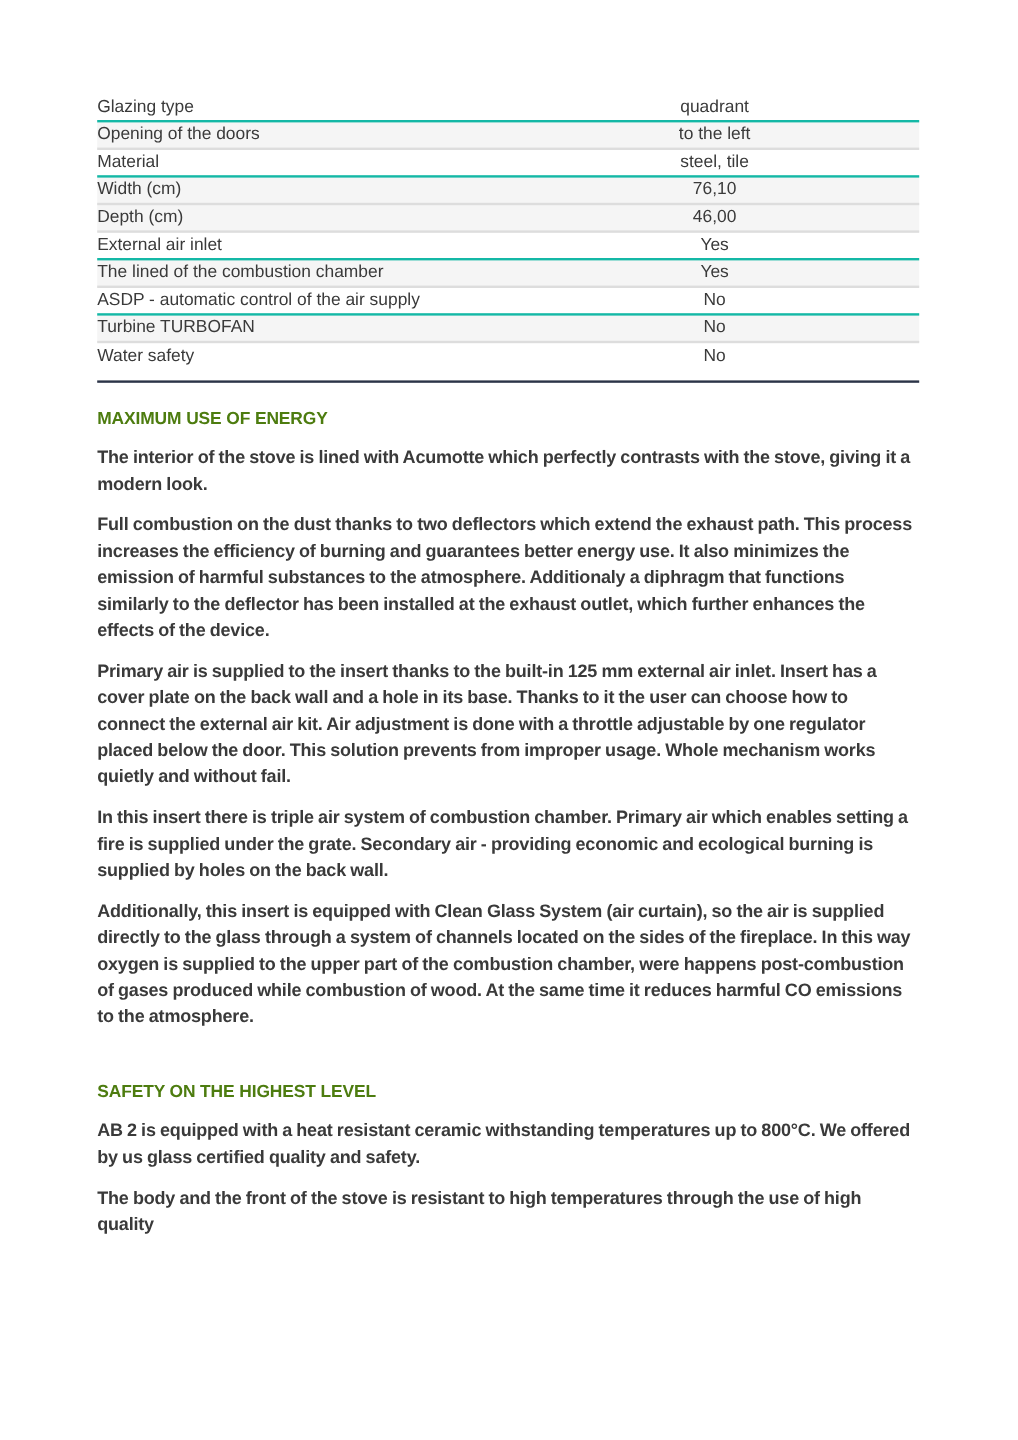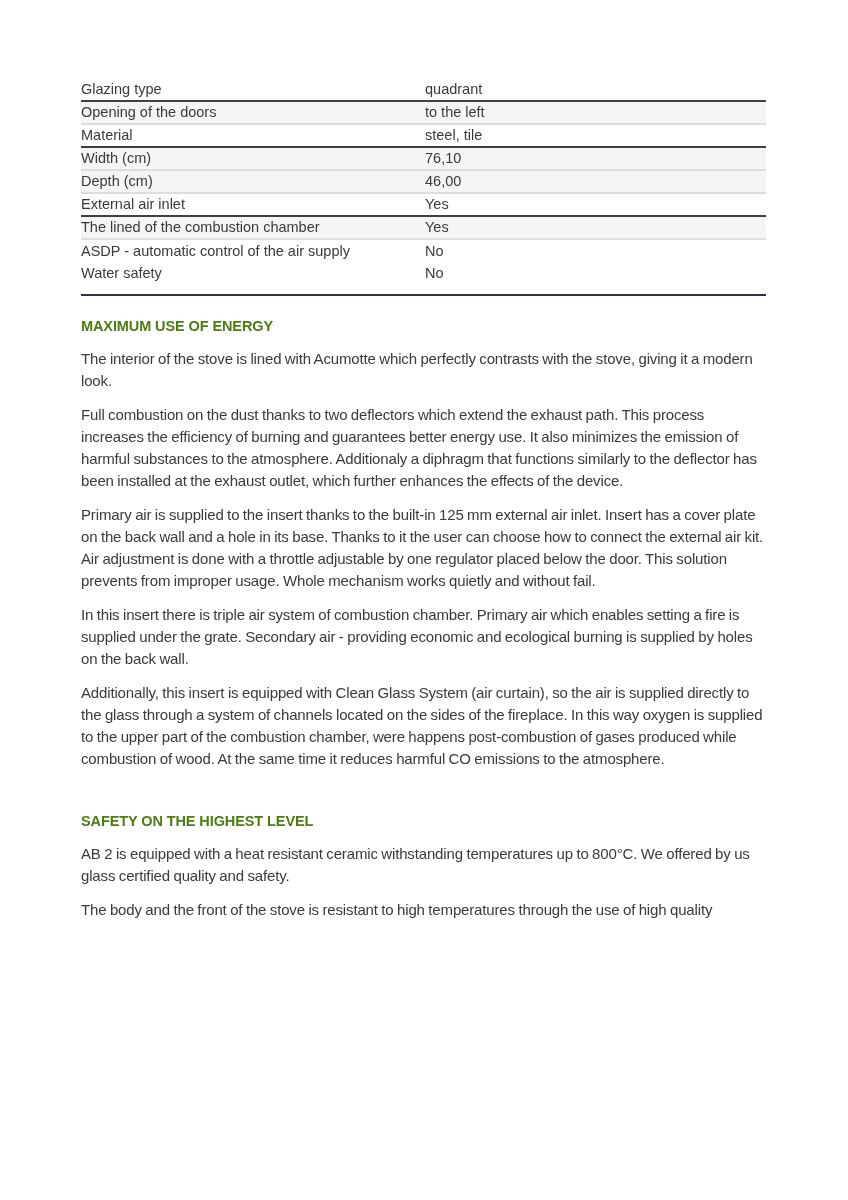--- a/index.html
+++ b/index.html
@@ -30,34 +30,35 @@
       width: 685px;
       border-collapse: collapse;
       font-size: 14.5px;
       color: #3a3a3a;
     }
     .spec-table tr {
       height: 23px;
     }
     .spec-table tr.alt {
       background: #f5f5f5;
-      border-top: 2px solid #404040;
+      border-top: 2px solid #14b8a6;
       border-bottom: 2px solid #dddddd;
     }
     .spec-table td {
       padding: 0;
       line-height: 19px;
       vertical-align: middle;
       white-space: nowrap;
     }
     .spec-table td.label {
       text-align: left;
       width: 344px;
     }
     .spec-table td.value {
+      text-align: center;
     }
     
     .section-title {
       margin: 24px 0 0 0;
       font-size: 33px;
       font-weight: normal;
       color: #2b3447;
       line-height: 40px;
       letter-spacing: 0.2px;
     }
@@ -75,20 +76,21 @@
       line-height: 20px;
       letter-spacing: -0.1px;
     }
     .para {
       margin: 12px 0 0 0;
       font-size: 15px;
       line-height: 22px;
       color: #3a3a3a;
       letter-spacing: -0.15px;
       word-spacing: -0.5px;
+      font-weight: bold;
     }
     .subheading.second {
       margin-top: 41px;
     }
   </style>
 </head>
 <body>
 
 <div class="page">
   <div class="content">
@@ -120,20 +122,24 @@
           <td class="value">Yes</td>
         </tr>
         <tr class="alt">
           <td class="label">The lined of the combustion chamber</td>
           <td class="value">Yes</td>
         </tr>
         <tr>
           <td class="label">ASDP - automatic control of the air supply</td>
           <td class="value">No</td>
         </tr>
+        <tr class="alt">
+          <td class="label">Turbine TURBOFAN</td>
+          <td class="value">No</td>
+        </tr>
         <tr>
           <td class="label">Water safety</td>
           <td class="value">No</td>
         </tr>
       </tbody>
     </table>
 
     <div class="section-rule"></div>
 
     <section>

